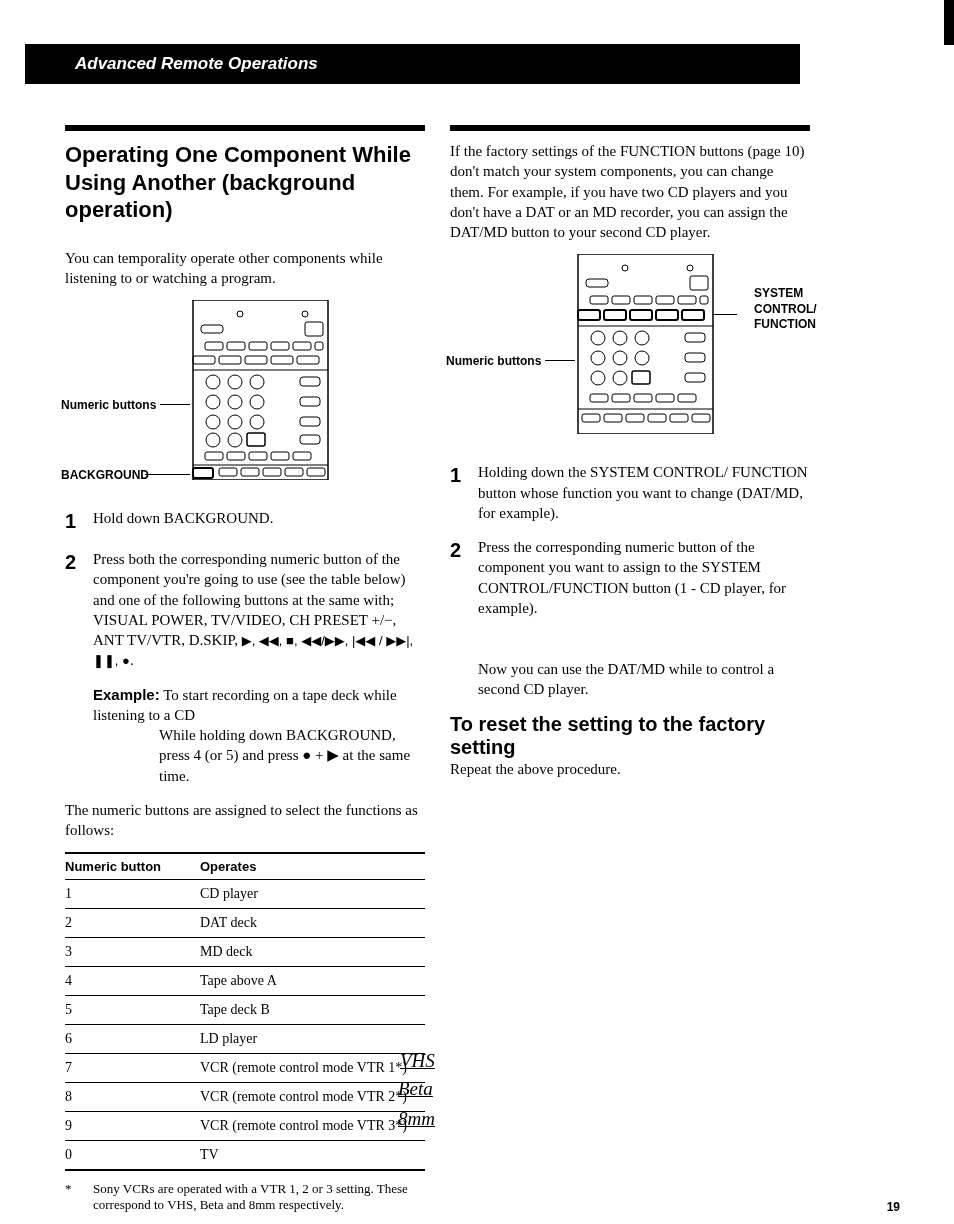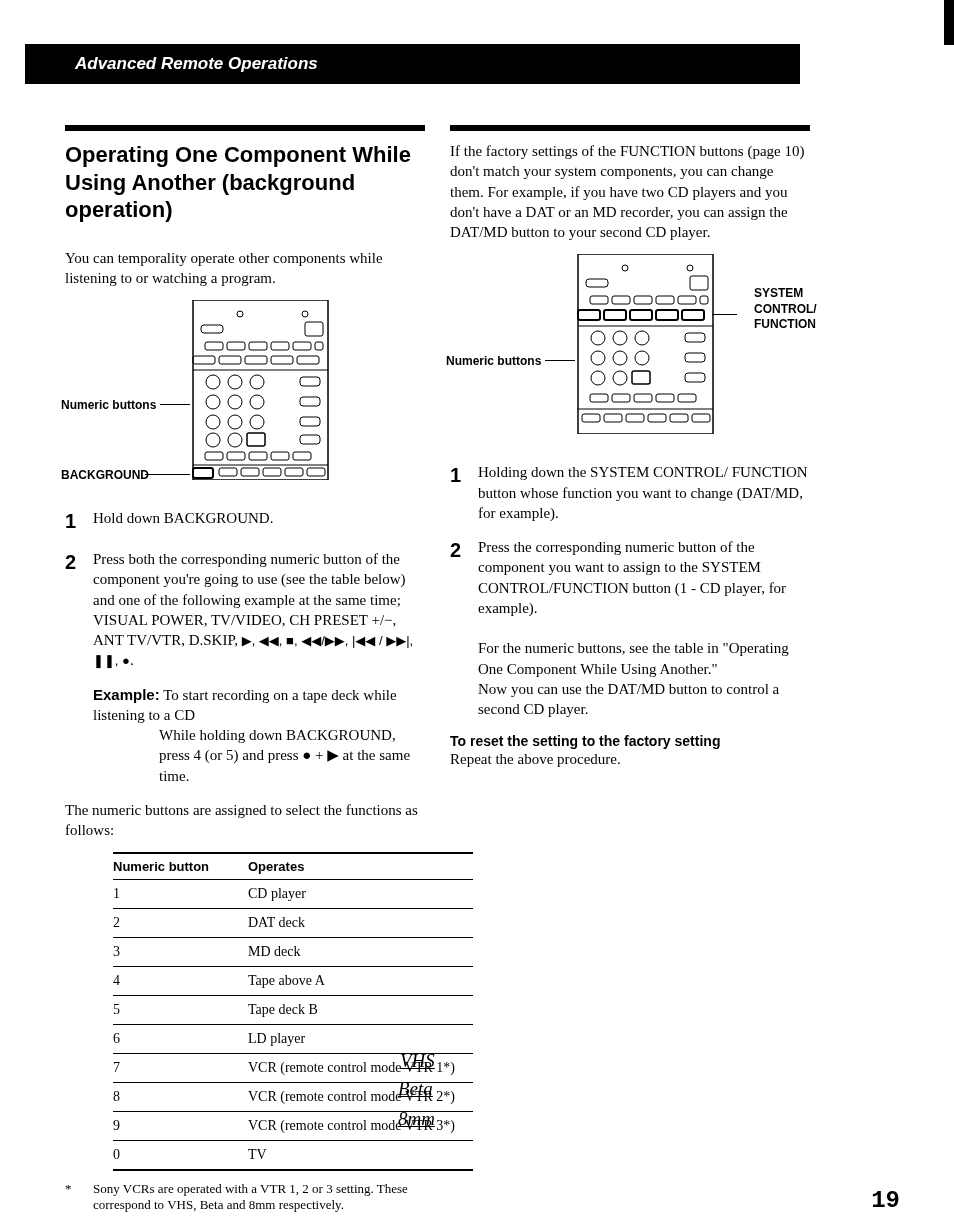--- a/index.html
+++ b/index.html
@@ -60,51 +60,51 @@
     font-family: Arial, sans-serif;
     font-weight: 900;
     font-size: 20px;
     width: 28px;
     flex-shrink: 0;
   }
   ol.steps > li .body { flex: 1; }
   .example-block { margin-left: 28px; margin-bottom: 14px; line-height: 1.35; }
   .example-block .ex-label { font-family: Arial, sans-serif; font-weight: bold; }
   .example-indent { margin-left: 66px; }
-  table { width: 100%; border-collapse: collapse; font-size: 14px; margin-left: 48px; }
+  table { width: 100%; border-collapse: collapse; font-size: 14px; }
   table th {
     text-align: left;
     font-family: Arial, sans-serif;
     font-weight: bold;
     font-size: 13px;
     border-top: 2px solid black;
     border-bottom: 1px solid black;
     padding: 5px 0;
   }
   table td { border-bottom: 1px solid black; padding: 6px 0; vertical-align: top; }
   table tr:last-child td { border-bottom: 2px solid black; }
   .col1 { width: 135px; }
   .footnote { font-size: 13px; margin-top: 10px; display: flex; }
   .footnote .ast { width: 28px; flex-shrink: 0; }
-  .sub-h { font-family: Arial, sans-serif; font-weight: bold; font-size: 14px; margin-bottom: 2px; }
+  .sub-h { font-family: Arial, sans-serif; font-weight: bold; font-size: 20px; margin-bottom: 2px; }
   .handwrite {
     position: absolute;
     font-family: "Comic Sans MS", cursive;
     font-size: 19px;
     font-style: italic;
     text-decoration: underline;
   }
   .icons { font-family: Arial, sans-serif; font-size: 13px; letter-spacing: 0px; }
   .pagenum {
     position: absolute;
     bottom: 10px;
     right: 54px;
-    font-family: Liberation Mono, monospace;
+    font-family: Liberation Sans, sans-serif;
     font-weight: 900;
-    font-size: 24px;
+    font-size: 12px;
   }
   .black-nub { position:absolute; top:0; right:0; width:10px; height:45px; background:black; }
 </style>
 </head>
 <body>
 
 <div class="black-nub"></div>
 
 <div class="header-bar">
   <span>Advanced Remote Operations</span>
@@ -175,21 +175,21 @@
   </div>
 
   <ol class="steps">
     <li>
       <span class="num">1</span>
       <span class="body">Hold down BACKGROUND.</span>
     </li>
     <li>
       <span class="num">2</span>
       <span class="body">
-        <span>Press both the corresponding numeric button of the component you're going to use (see the table below) and one of the following example at the same time; VISUAL POWER, TV/VIDEO, CH PRESET +/−, ANT TV/VTR, D.SKIP, </span><span class="icons">▶, ◀◀, ■, ◀◀/▶▶, |◀◀ / ▶▶|, ❚❚, ●</span><span>.</span>
+        <span>Press both the corresponding numeric button of the component you're going to use (see the table below) and one of the following buttons at the same with; VISUAL POWER, TV/VIDEO, CH PRESET +/−, ANT TV/VTR, D.SKIP, </span><span class="icons">▶, ◀◀, ■, ◀◀/▶▶, |◀◀ / ▶▶|, ❚❚, ●</span><span>.</span>
       </span>
     </li>
   </ol>
 
   <div class="example-block">
     <span class="ex-label">Example:</span><span> To start recording on a tape deck while listening to a CD</span>
     <div class="example-indent">While holding down BACKGROUND, press 4 (or 5)  and press ● + ▶ at the same time.</div>
   </div>
 
   <p>The numeric buttons are assigned to select the functions as follows:</p>
@@ -316,22 +316,22 @@
   <ol class="steps">
     <li>
       <span class="num">1</span>
       <span class="body">Holding down the SYSTEM CONTROL/ FUNCTION button whose function you want to change (DAT/MD, for example).</span>
     </li>
     <li>
       <span class="num">2</span>
       <span class="body">
         <span>Press the corresponding numeric button of the component you want to assign to the SYSTEM CONTROL/FUNCTION button (1 - CD player, for example).</span>
         <br><br>
-        <span>For the numeric buttons, see the table in "Operating One Component While Using Another."</span><br>
-        <span>Now you can use the DAT/MD button to control a second CD player.</span>
+        <br>
+        <span>Now you can use the DAT/MD while to control a second CD player.</span>
       </span>
     </li>
   </ol>
 
   <div style="margin-top:8px">
     <div class="sub-h">To reset the setting to the factory setting</div>
     <div>Repeat the above procedure.</div>
   </div>
 </div>
 

